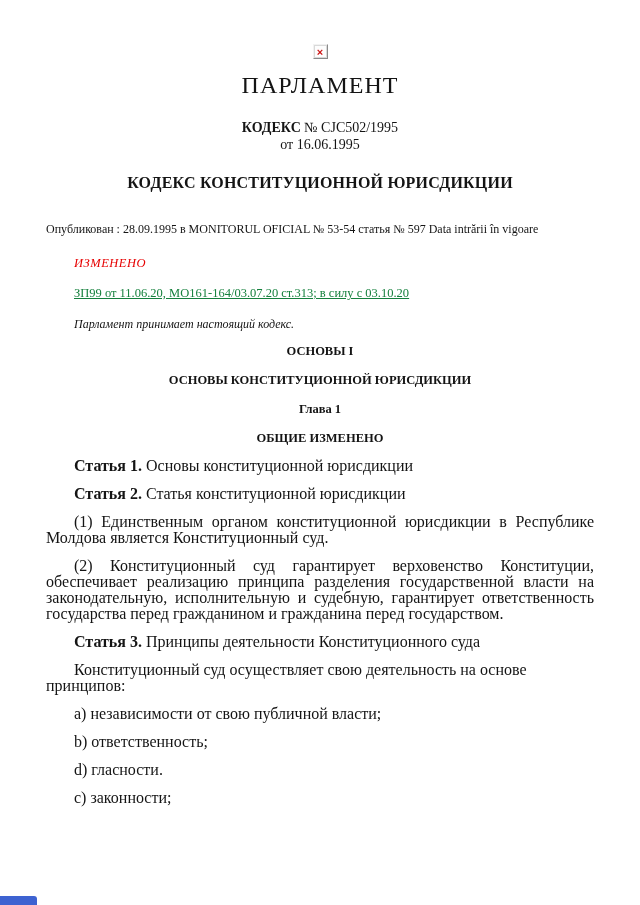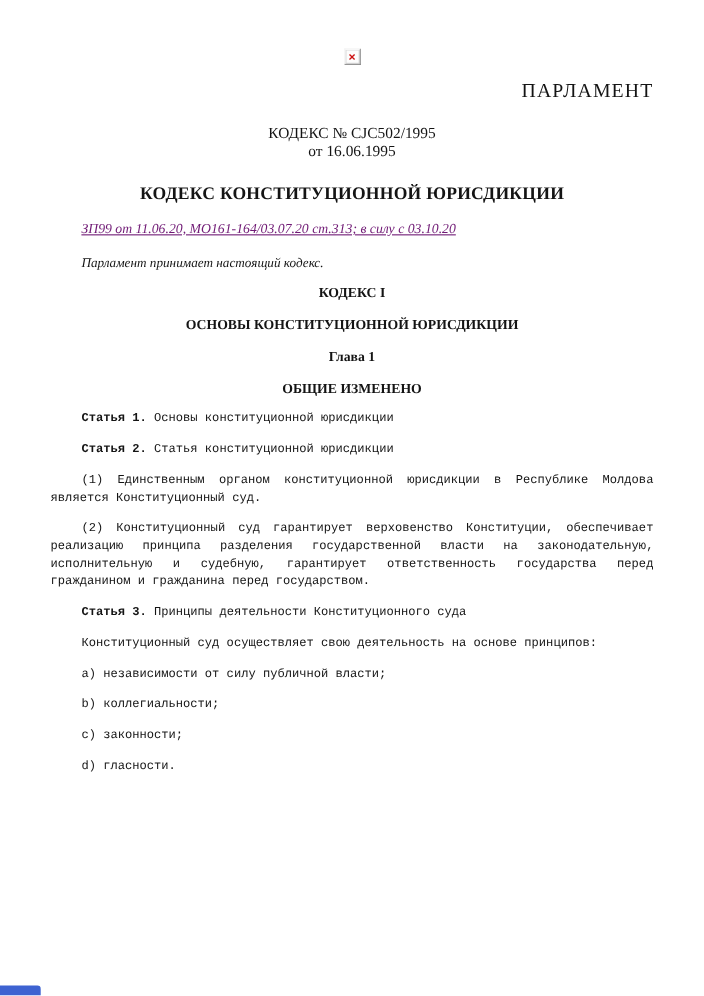--- a/index.html
+++ b/index.html
@@ -23,46 +23,45 @@
     position: relative;
   }
   .broken-img .x-glyph {
     position: absolute; left: 0; top: 0; right: 0; bottom: 0;
     color: #cc1111; font-size: 11px; font-weight: bold;
     line-height: 14px; text-align: center;
     font-family: "Liberation Sans", sans-serif;
   }
 
   .country   { margin-top: 8px;  text-align: center; font-size: 12px; font-weight: bold; letter-spacing: 0.4px; }
-  .parliament{ margin-top: 13px; text-align: right; font-size: 18px; letter-spacing: 1px; }
+  .parliament{ margin-top: 13px; text-align: center; font-size: 24px; letter-spacing: 1px; }
   .code-line { margin-top: 20px; text-align: center; font-size: 14px; line-height: 17px; }
-  .code-line .b { font-weight: normal; }
+  .code-line .b { font-weight: bold; }
   .main-title{ margin-top: 21px; text-align: center; font-size: 16px; font-weight: bold; letter-spacing: 0.2px; font-family: Liberation Serif, serif; }
 
   .published { margin-top: 29px; font-size: 12px; line-height: 16px; }
 
   .amended-label {
     margin-top: 19px; text-indent: 28px;
     font-size: 12.5px; font-style: italic; color: #e60000; letter-spacing: 0.5px;
   }
   .amend-link-row { margin-top: 14px; text-indent: 28px; font-size: 12.5px; line-height: 16px; }
   .amend-link {
-    color: #701a75; font-style: italic; text-decoration: underline;
+    color: #15803d; text-decoration: underline;
   }
 
   .preamble { margin-top: 15px; text-indent: 28px; font-size: 12px; line-height: 16px; font-style: italic; }
 
   .center-h { margin-top: 13px; text-align: center; font-size: 12.5px; font-weight: bold; line-height: 16px; }
   .center-h.first { margin-top: 11px; }
 
   p.body-p {
     margin-top: 12px;
-    font-size: 11px; line-height: 16px;
+    font-size: 16px; line-height: 16px;
     text-indent: 28px;
-    font-family: Liberation Mono, monospace;
   }
   p.just { text-align: justify; }
   .article-label { font-weight: bold; }
 
   .status-bubble {
     position: absolute; left: 0; bottom: 0;
     width: 37px; height: 9px;
     background: #3d62d1;
     border-radius: 0 3px 0 0;
   }
@@ -78,41 +77,43 @@
     </span>
   </div>
 
 
   <div class="parliament">ПАРЛАМЕНТ</div>
 
   <div class="code-line"><span class="b">КОДЕКС</span><span> № CJC502/1995</span><br><span>от 16.06.1995</span></div>
 
   <div class="main-title">КОДЕКС КОНСТИТУЦИОННОЙ ЮРИСДИКЦИИ</div>
 
+  <div class="published">Опубликован : 28.09.1995 в MONITORUL OFICIAL № 53-54 статья № 597 Data intrării în vigoare</div>
 
+  <div class="amended-label">ИЗМЕНЕНО</div>
 
   <div class="amend-link-row">
     <a class="amend-link" href="#">ЗП99 от 11.06.20, MO161-164/03.07.20 ст.313; в силу с 03.10.20</a>
   </div>
 
   <div class="preamble">Парламент принимает настоящий кодекс.</div>
 
-  <div class="center-h first">КОДЕКС I</div>
+  <div class="center-h first">ОСНОВЫ I</div>
   <div class="center-h">ОСНОВЫ КОНСТИТУЦИОННОЙ ЮРИСДИКЦИИ</div>
   <div class="center-h">Глава 1</div>
   <div class="center-h">ОБЩИЕ ИЗМЕНЕНО</div>
 
   <p class="body-p"><span class="article-label">Статья 1.</span> <span>Основы конституционной юрисдикции</span></p>
 
   <p class="body-p"><span class="article-label">Статья 2.</span> <span>Статья конституционной юрисдикции</span></p>
   <p class="body-p just">(1) Единственным органом конституционной юрисдикции в Республике Молдова является Конституционный суд.</p>
   <p class="body-p just">(2) Конституционный суд гарантирует верховенство Конституции, обеспечивает реализацию принципа разделения государственной власти на законодательную, исполнительную и судебную, гарантирует ответственность государства перед гражданином и гражданина перед государством.</p>
 
   <p class="body-p"><span class="article-label">Статья 3.</span> <span>Принципы деятельности Конституционного суда</span></p>
   <p class="body-p">Конституционный суд осуществляет свою деятельность на основе принципов:</p>
-  <p class="body-p">a) независимости от силу публичной власти;</p>
-  <p class="body-p">b) коллегиальности;</p>
+  <p class="body-p">a) независимости от свою публичной власти;</p>
+  <p class="body-p">b) ответственность;</p>
+  <p class="body-p">d) гласности.</p>
   <p class="body-p">c) законности;</p>
-  <p class="body-p">d) гласности.</p>
 
 </div>
 
 <div class="status-bubble"></div>
 
 </body></html>

